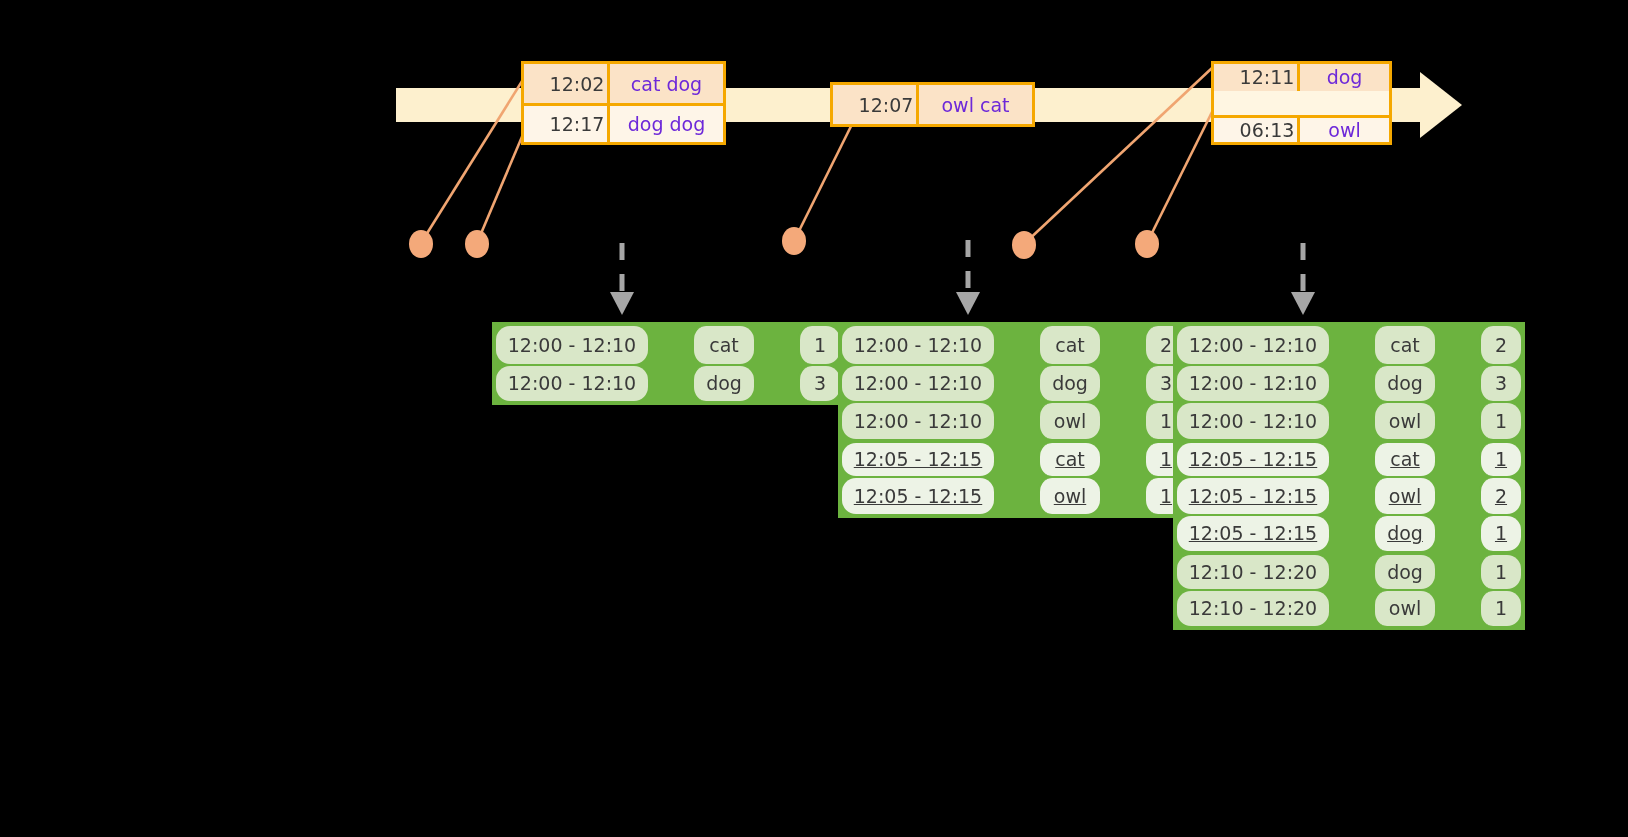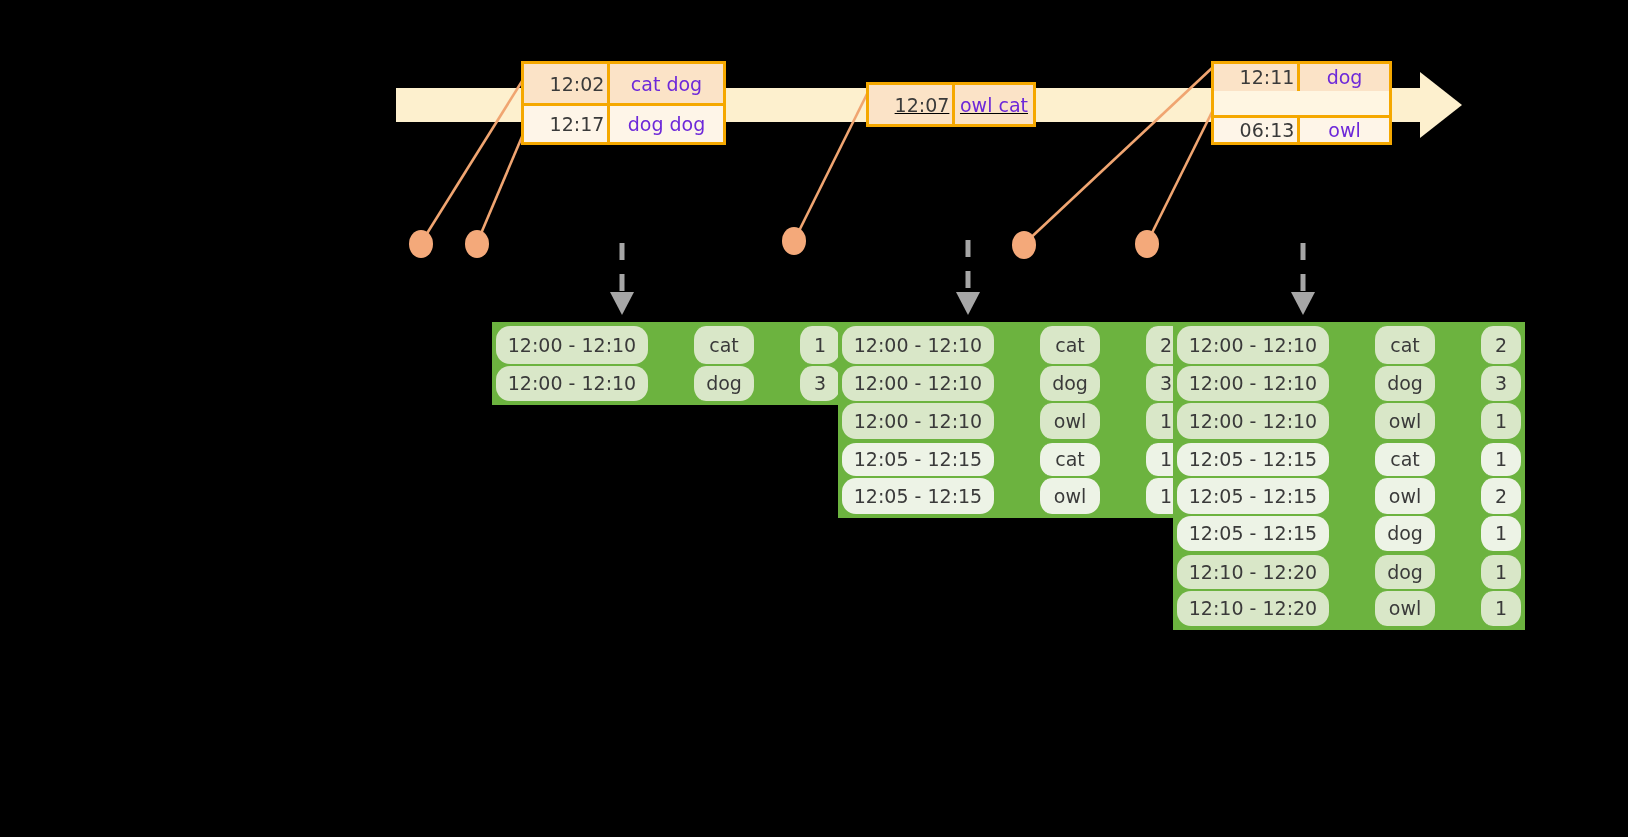--- a/index.html
+++ b/index.html
@@ -88,21 +88,21 @@
     display: flex;
     align-items: center;
     justify-content: center;
     font-size: 19px;
     color: #3a3a3a;
     box-sizing: border-box;
     border-radius: 14px;
   }
   .gcell + .gcell { border-left: 2px solid #6CB33F; margin-left: 44px; }
   .grow.shade .gcell { background: #D9E7C8; }
-  .grow.plain .gcell { background: #EDF3E6; }
+  .grow.plain .gcell { background: #EDF3E6; text-decoration: underline; }
   .c-win  { width: 152px; }
   .c-key  { width: 62px; }
   .c-cnt  { width: 42px; }
 </style>
 </head>
 <body>
 
 <div id="stage">
 
   <svg class="layer" viewBox="0 0 1628 837">
@@ -144,21 +144,21 @@
     <div class="evt-row shade">
       <div class="evt-time">12:02</div>
       <div class="evt-val">cat dog</div>
     </div>
     <div class="evt-row plain">
       <div class="evt-time">12:17</div>
       <div class="evt-val">dog dog</div>
     </div>
   </div>
 
-  <div class="evt-group" style="left:866px; top:82px; width:170px; height:45px;text-decoration:underline;">
+  <div class="evt-group" style="left:830px; top:82px; width:205px; height:45px;">
     <div class="evt-row shade">
       <div class="evt-time">12:07</div>
       <div class="evt-val">owl cat</div>
     </div>
   </div>
 
   <div class="evt-group" style="left:1211px; top:61px; width:181px; height:84px;gap:24px;">
     <div class="evt-row shade">
       <div class="evt-time">12:11</div>
       <div class="evt-val">dog</div>

